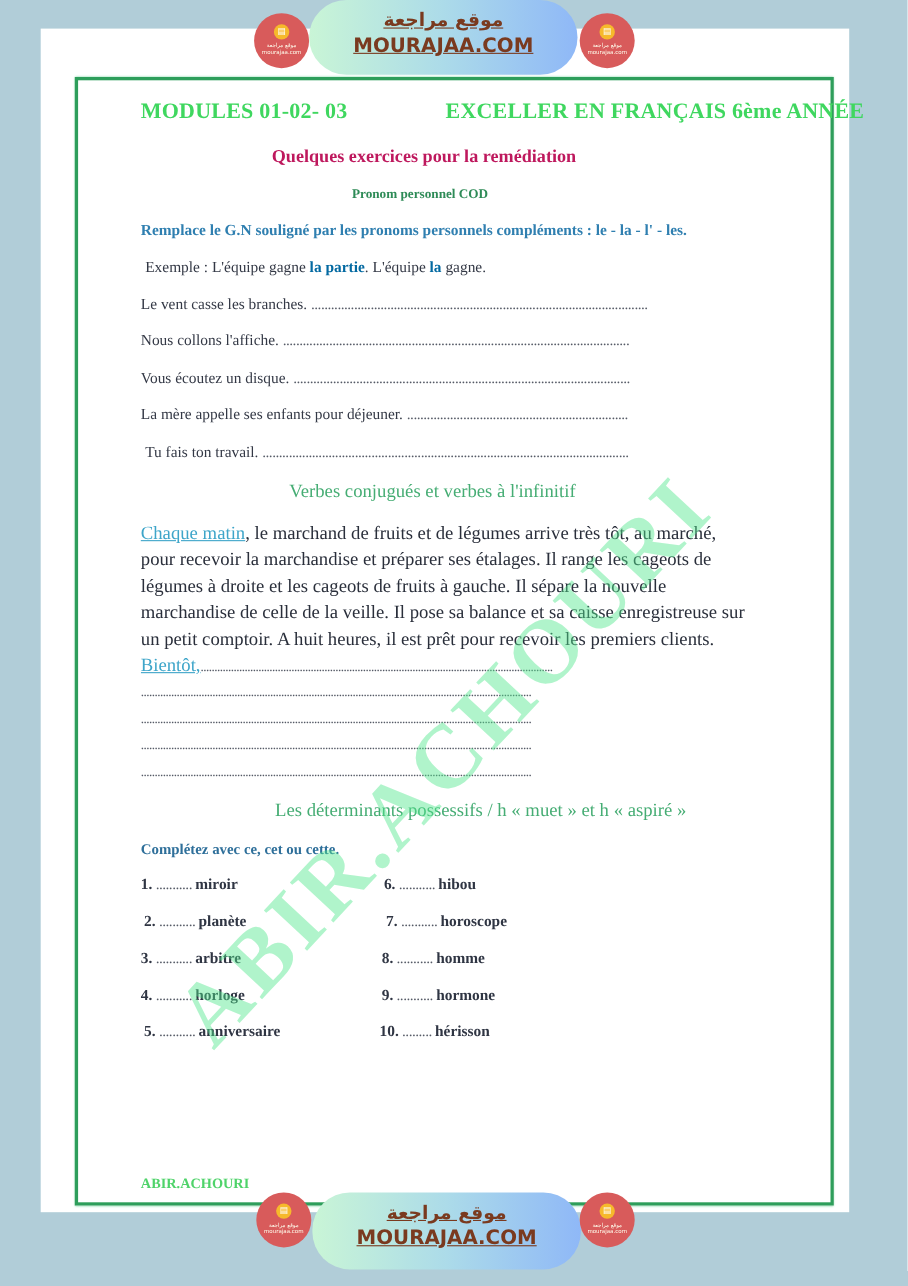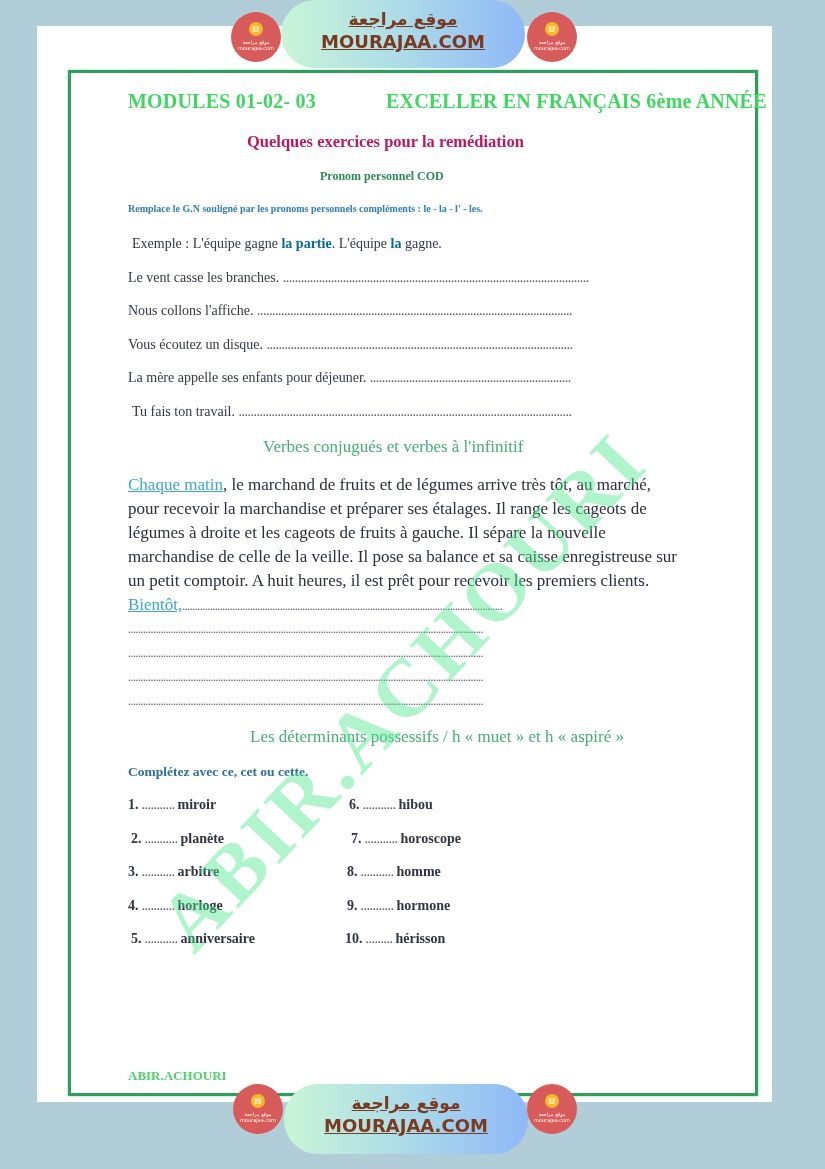--- a/index.html
+++ b/index.html
@@ -14,21 +14,21 @@
   }
   .frame {
     position: absolute; left: 68px; top: 70px; width: 684px; height: 1020px;
     border: 3px solid #2e9e5b;
     box-shadow: 0 0 2px #6fd39a;
   }
   .abs { position: absolute; white-space: nowrap; }
   .hdr { color: #3fd75f; font-weight: bold; font-size: 20px; letter-spacing: 0.2px; }
   .title-main { color: #be185d; font-weight: bold; font-size: 16.5px; }
   .title-sub { color: #2e8b57; font-weight: bold; font-size: 12px; }
-  .instr { color: #2f7fb0; font-weight: bold; font-size: 10px; }
+  .instr { color: #2f7fb0; font-weight: bold; font-size: 14px; }
   .line { color: #333845; font-size: 14px; }
   .green { color: #0369a1; font-weight: bold; }
   .dots { color: #555a66; letter-spacing: -0.5px; }
   .sec-title { color: #46ad74; font-size: 17px; text-align: right; }
   .para { color: #2a2f3b; font-size: 17px; line-height: 24px; }
   .link { color: #3ea5c9; text-decoration: underline; }
   .item { color: #2f3543; font-size: 14px; font-weight: bold; }
   .item .dots { font-weight: normal; }
   .sig { color: #4fd36a; font-weight: bold; font-size: 13px; }
   .watermark {
@@ -56,21 +56,21 @@
   }
   .badge .txt { font-family: "DejaVu Sans", sans-serif; color: #ffe; font-size: 5px; line-height: 6px; }
 </style>
 </head>
 <body>
 
 <div class="page"></div>
 <div class="frame"></div>
 
 <div class="abs hdr" style="left:128px;top:90px;">MODULES 01-02- 03</div>
-<div class="abs hdr" style="left:386px;top:90px;text-align:right;">EXCELLER EN FRANÇAIS 6ème ANNÉE</div>
+<div class="abs hdr" style="left:405px;top:90px;text-align:right;">EXCELLER EN FRANÇAIS 6ème ANNÉE</div>
 
 <div class="abs title-main" style="left:247px;top:132px;">Quelques exercices pour la remédiation</div>
 <div class="abs title-sub" style="left:320px;top:169px;">Pronom personnel COD</div>
 
 <div class="abs instr" style="left:128px;top:203px;">Remplace le G.N souligné par les pronoms personnels compléments : le - la - l' - les.</div>
 
 <div class="abs line" style="left:132px;top:236px;">
   <span>Exemple : L'équipe gagne </span><span class="green">la partie</span><span>. L'équipe </span><span class="green">la</span><span> gagne.</span>
 </div>
 

